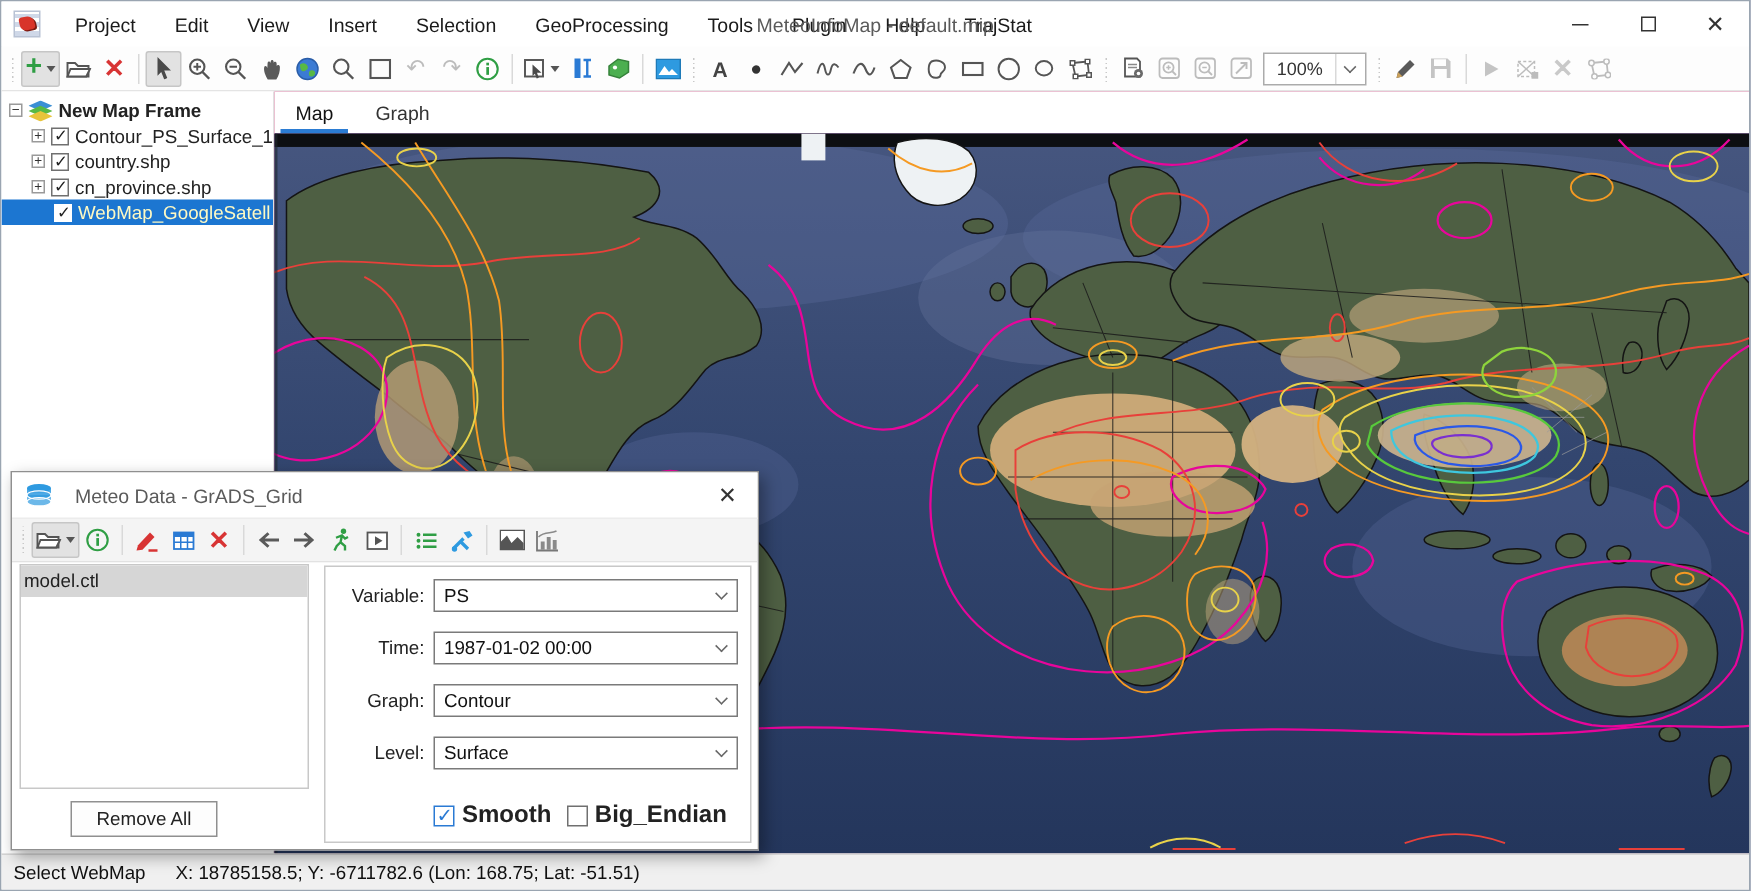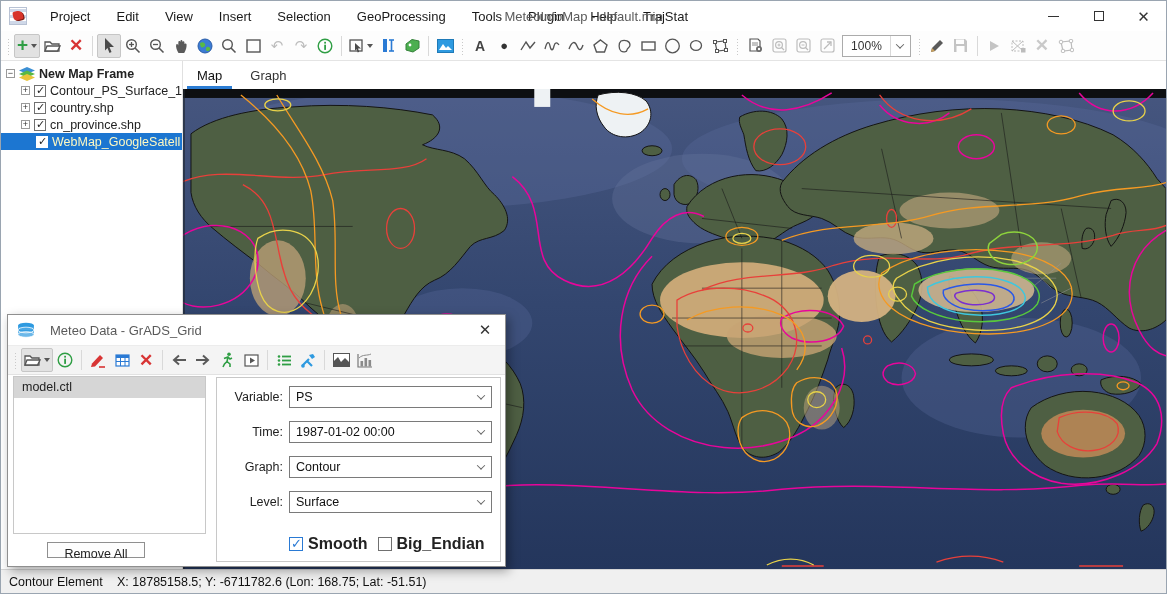--- a/index.html
+++ b/index.html
@@ -67,23 +67,23 @@
 
   
   .dialog { position:absolute; left:6px; top:313px; width:499px; height:253px; background:#fff; border:1px solid #8f8f8f; box-shadow:3px 4px 10px rgba(0,0,0,.35); z-index:20; display:flex; flex-direction:column; }
   .dlg-titlebar { height:31px; background:#fff; display:flex; align-items:center; border-bottom:1px solid #ececec; }
   .dlg-title { color:#5a5a5a; font-size:13px; margin-left:14px; }
   .dlg-close { margin-left:auto; width:40px; height:100%; display:flex; align-items:center; justify-content:center; color:#333; font-size:15px; }
   .dlg-toolbar { height:29px; background:#f4f4f4; display:flex; align-items:center; border-bottom:1px solid #e2e2e2; padding-left:2px; }
   .dlg-body { flex:1; display:flex; position:relative; background:#fff; }
   .file-panel { width:202px; display:flex; flex-direction:column; padding:1px 0 8px 1px; }
   .file-list { flex:1; border:1px solid #c8c8c8; background:#fff; margin:0 4px 8px 4px; overflow:hidden; }
-  .file-item { height:21px; line-height:21px; padding:0 8px; font-size:12.5px; }
+  .file-item { height:21px; line-height:21px; padding:0 2px; font-size:12.5px; }
   .file-item.selected { background:#d6d6d6; }
-  .remove-all-btn { align-self:flex-start; margin-left:38px; width:98px; height:16px; background:#fdfdfd; border:1px solid #8f8f8f; font-size:12.5px; color:#222; text-align:center; line-height:22px; }
+  .remove-all-btn { align-self:flex-start; margin-left:38px; width:98px; height:24px; background:#fdfdfd; border:1px solid #8f8f8f; font-size:12.5px; color:#222; text-align:center; line-height:22px; }
   .form-panel { position:absolute; left:208px; top:2px; right:4px; bottom:4px; border:1px solid #c8c8c8; background:#fff; padding:8px 8px 7px 4px; }
   .form-row { display:flex; align-items:center; margin-bottom:13px; }
   .form-label { width:62px; text-align:right; margin-right:6px; font-size:12.5px; color:#222; flex:none; }
   .combo { flex:1; height:22px; border:1px solid #7a7a7a; background:#fff; display:flex; align-items:center; }
   .combo .val { flex:1; padding:0 6px; font-size:12.5px; color:#111; }
   .combo .dd { width:20px; height:100%; display:flex; align-items:center; justify-content:center; }
   .check-row { display:flex; align-items:center; margin-top:22px; padding-left:68px; }
   .dlg-cbx { width:14px; height:14px; border:1px solid #707070; background:#fff; margin-right:5px; position:relative; flex:none; }
   .dlg-cbx.checked { border-color:#2a7ad4; }
   .dlg-cbx.checked::after { content:"✓"; position:absolute; left:1px; top:-2px; font-size:13px; color:#2a7ad4; }
@@ -734,17 +734,17 @@
           <span class="check-label">Smooth</span>
           <span class="check-gap"></span>
           <span class="dlg-cbx"></span>
           <span class="check-label">Big_Endian</span>
         </div>
       </div>
     </div>
   </div>
 
   <div class="statusbar">
-    <span class="status-mode">Contour Element</span>
+    <span class="status-mode">Select WebMap</span>
     <span class="status-coords">X: 18785158.5; Y: -6711782.6 (Lon: 168.75; Lat: -51.51)</span>
   </div>
 
 </div>
 
 </body></html>

